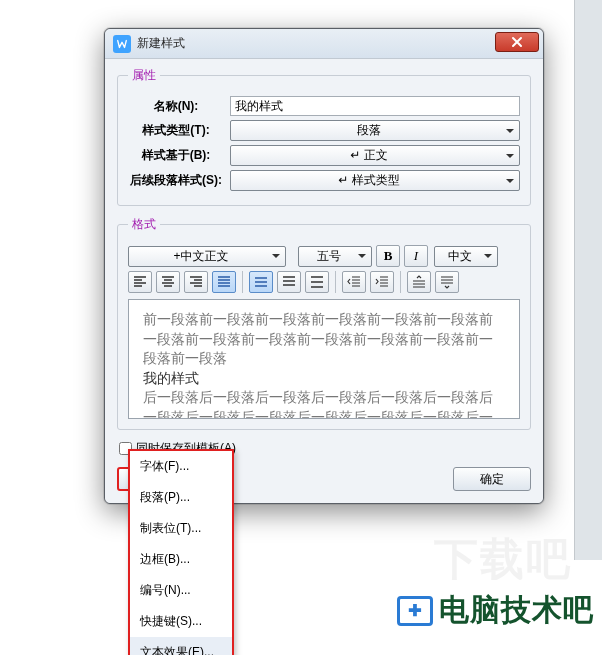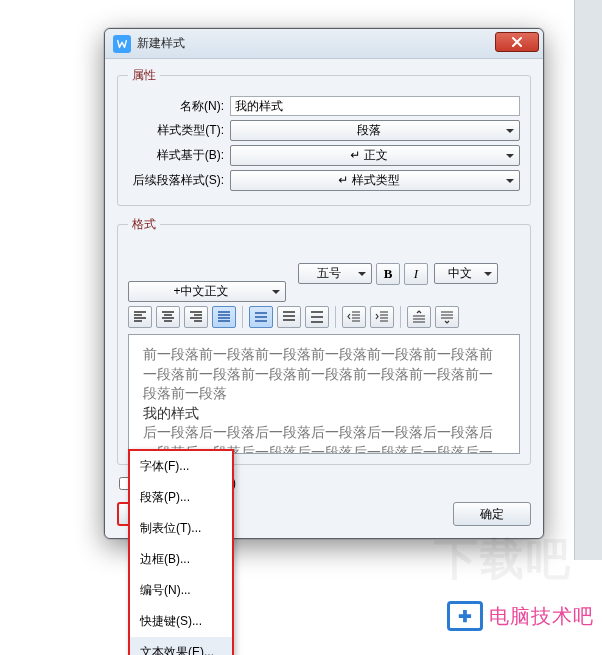--- a/index.html
+++ b/index.html
@@ -62,27 +62,27 @@
     padding: 8px 12px 12px 12px;
     background: #f0f3f7;
     border-radius: 0 0 6px 6px;
   }
   fieldset {
     border: 1px solid #c7cdd5;
     border-radius: 3px;
     padding: 8px 10px 10px 10px;
     margin: 0 0 10px 0;
   }
-  legend { padding: 0 4px; color: #7f1d1d; }
+  legend { padding: 0 4px; color: #a21caf; }
   .row {
     display: flex; align-items: center;
     margin: 4px 0;
     gap: 6px;
   }
-  .row > label { width: 96px; text-align: right; }
+  .row > label { width: 96px; text-align: center; font-weight: bold; }
   .textfield {
     flex: 1;
     height: 20px;
     border: 1px solid #a6adb5;
     background: #fff;
     padding: 1px 4px;
     font-size: 12px;
   }
   .combo {
     flex: 1;
@@ -102,21 +102,21 @@
     right: 5px; top: 50%;
     margin-top: -2px;
     border: 4px solid transparent;
     border-top-color: #333;
   }
   .toolbar-row {
     display: flex; align-items: center; gap: 4px;
     margin: 4px 0;
     flex-wrap: nowrap;
   }
-  .font-combo { width: 158px; flex: none; margin-top: 36px; }
+  .font-combo { width: 158px; flex: none; }
   .size-combo { width: 74px; flex: none; margin-left: 8px; }
   .lang-combo { width: 64px; flex: none; margin-left: 2px; }
   .tbtn {
     width: 24px; height: 22px;
     border: 1px solid #9aa3ad;
     background: linear-gradient(#fdfefe,#e4e9ef);
     border-radius: 2px;
     display: flex; align-items: center; justify-content: center;
     font-size: 13px;
     cursor: pointer;
@@ -208,24 +208,24 @@
     background: #fff;
     display:flex; align-items:center; justify-content:center;
   }
   .wm-icon::after{
     content:"✚";
     color:#2a7bd4;
     font-size:16px;
     font-weight:bold;
   }
   .wm-text {
-    font-size: 20px;
-    font-weight: 400;
+    font-size: 30px;
+    font-weight: 700;
     letter-spacing: 1px;
-    color: #ec4899;
+    color: #14532d;
     font-family: "Microsoft YaHei", sans-serif;
   }
   .faint-wm {
     position:absolute;
     right:30px; bottom:66px;
     font-size:44px;
     font-weight:800;
     color:rgba(0,0,0,0.05);
     letter-spacing:2px;
     pointer-events:none;

